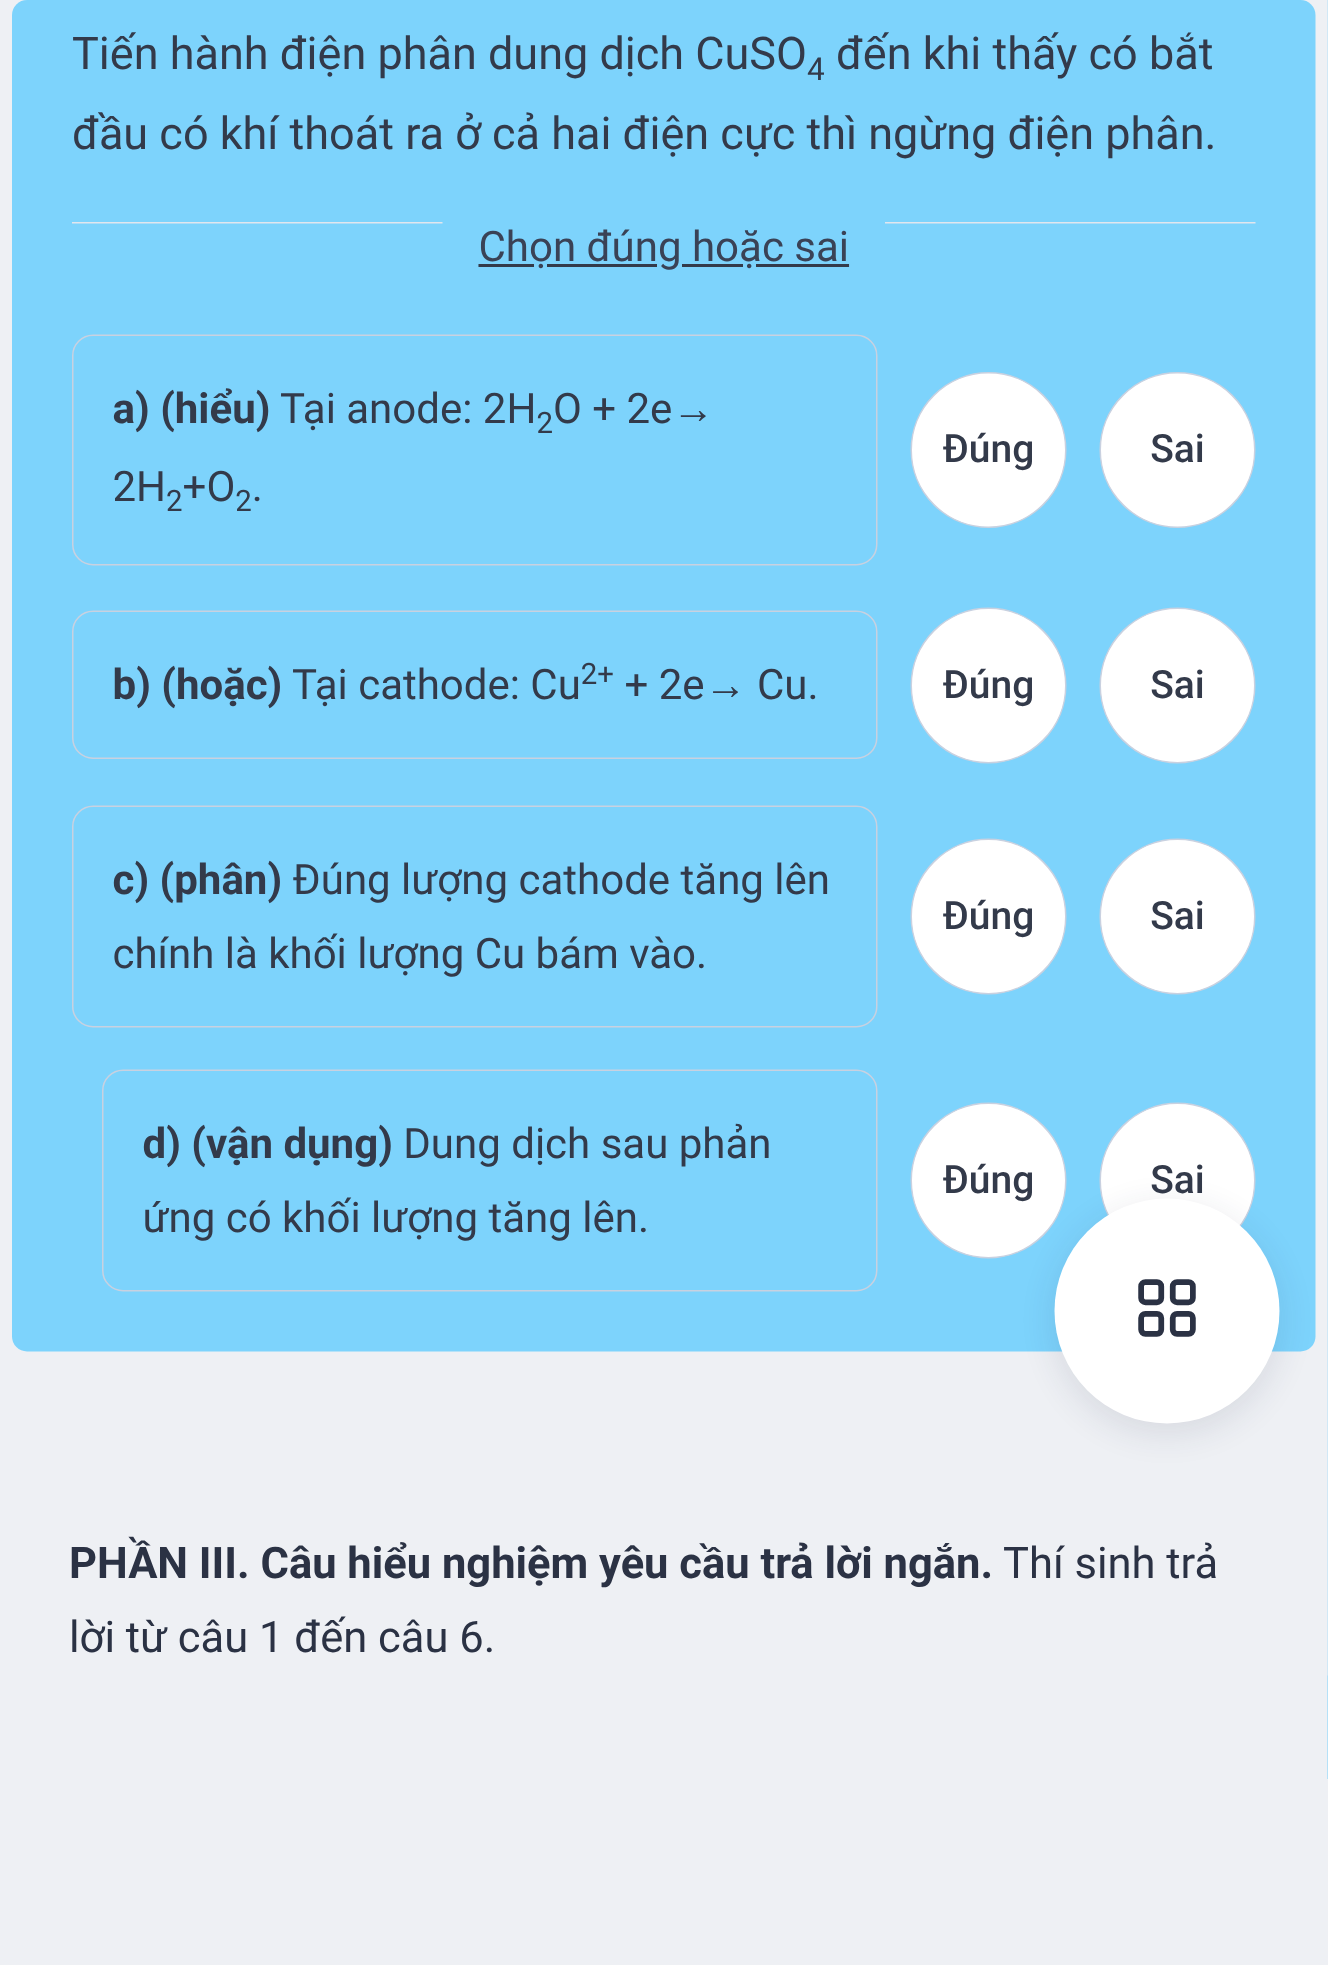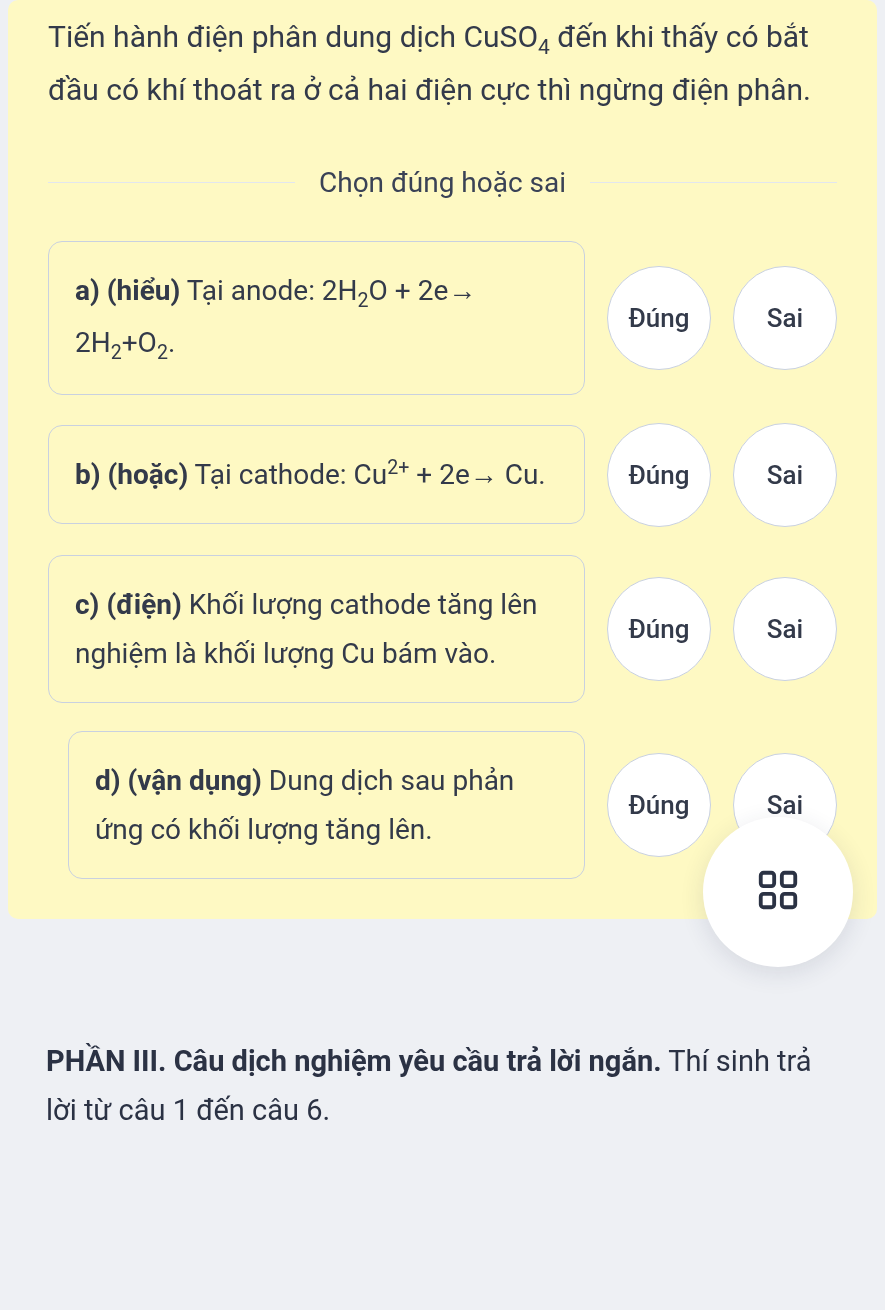--- a/index.html
+++ b/index.html
@@ -3,38 +3,39 @@
 <meta charset="utf-8">
 <style>
   * { box-sizing: border-box; margin: 0; padding: 0; }
   html, body {
     width: 885px;
     font-family: -apple-system, BlinkMacSystemFont, "Segoe UI", Roboto, Arial, sans-serif;
     background: #eef0f4;
     color: #333a4a;
   }
   .card {
-    background: #fef9c3;
+    background: #7dd3fc;
     border-radius: 10px;
     padding: 0 40px 40px 40px;
     margin: 0 8px 40px 8px;
     position: relative;
   }
   .question-text {
     font-size: 30px;
     line-height: 1.65;
     color: #333a4a;
     padding-top: 12px;
   }
   sub { font-size: 0.7em; vertical-align: sub; }
   sup { font-size: 0.7em; vertical-align: super; }
   .divider-row {
     display: flex;
-    align-items: center;
-    margin: 52px 0 42px 0;
+    align-items: flex-start;
+    margin: 34px 0 42px 0;
+    text-decoration: underline;
   }
   .divider-line {
     flex: 1;
     height: 1px;
     background: #e2e6ee;
   }
   .divider-label {
     font-size: 28px;
     color: #3a4256;
     padding: 0 24px;
@@ -119,21 +120,21 @@
   <div class="option-row">
     <div class="option-box">
       <span class="tag">b) (hoặc)</span><span> Tại cathode: Cu<sup>2+</sup> + 2e→ Cu.</span>
     </div>
     <div class="tf-btn">Đúng</div>
     <div class="tf-btn">Sai</div>
   </div>
 
   <div class="option-row">
     <div class="option-box">
-      <span class="tag">c) (điện)</span><span> Khối lượng cathode tăng lên nghiệm là khối lượng Cu bám vào.</span>
+      <span class="tag">c) (phân)</span><span> Đúng lượng cathode tăng lên chính là khối lượng Cu bám vào.</span>
     </div>
     <div class="tf-btn">Đúng</div>
     <div class="tf-btn">Sai</div>
   </div>
 
   <div class="option-row" style="margin-bottom:0;margin-left:20px;">
     <div class="option-box">
       <span class="tag">d) (vận dụng)</span><span> Dung dịch sau phản ứng có khối lượng tăng lên.</span>
     </div>
     <div class="tf-btn">Đúng</div>
@@ -147,14 +148,14 @@
         <rect x="14" y="3" width="7" height="7" rx="1.5"></rect>
         <rect x="3" y="14" width="7" height="7" rx="1.5"></rect>
         <rect x="14" y="14" width="7" height="7" rx="1.5"></rect>
       </svg>
     </span>
   </div>
 
 </div>
 
 <div class="section-heading">
-  <span class="bold">PHẦN III. Câu dịch nghiệm yêu cầu trả lời ngắn.</span><span> Thí sinh trả lời từ câu 1 đến câu 6.</span>
+  <span class="bold">PHẦN III. Câu hiểu nghiệm yêu cầu trả lời ngắn.</span><span> Thí sinh trả lời từ câu 1 đến câu 6.</span>
 </div>
 
 </body></html>

